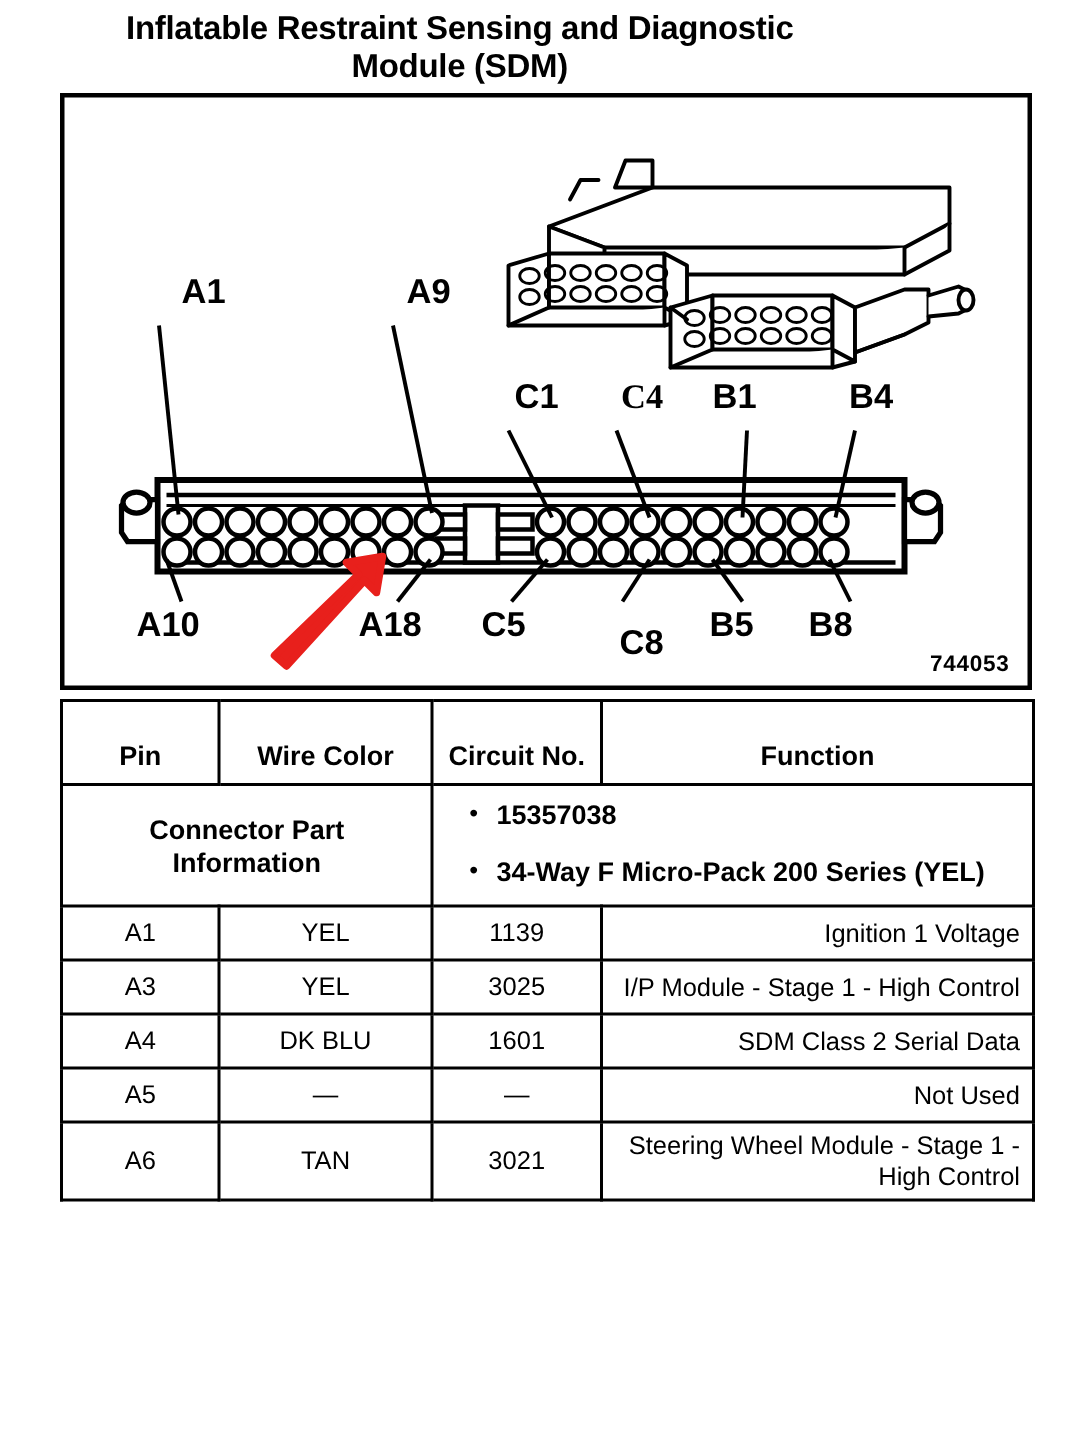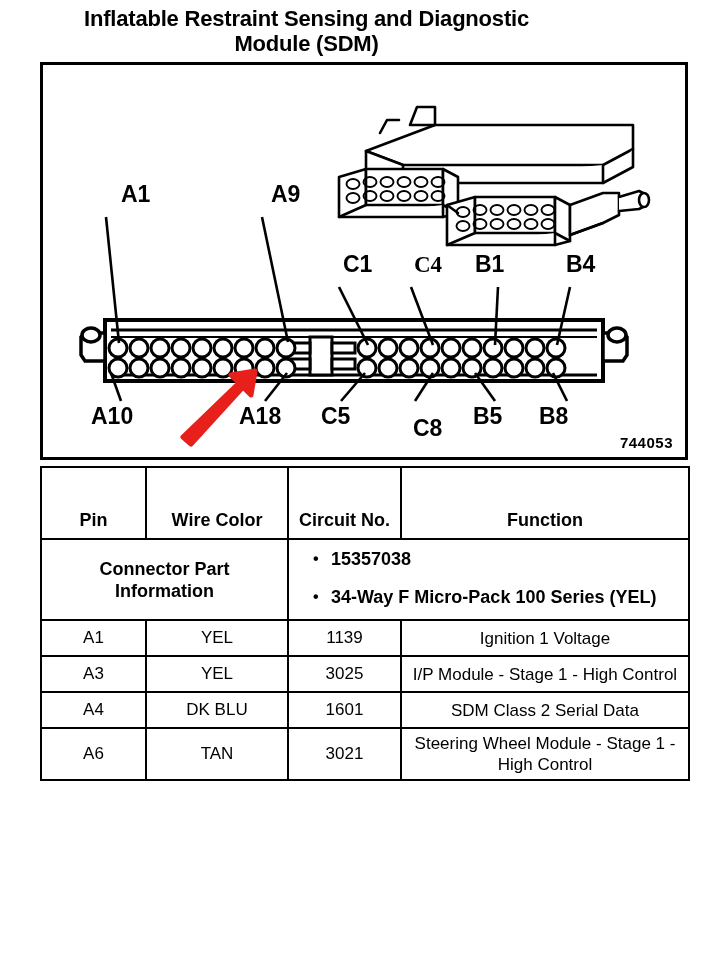--- a/index.html
+++ b/index.html
@@ -112,29 +112,29 @@
     font-size: 16px;
   }
   #info-table thead th {
     text-align: center;
     font-weight: bold;
     font-size: 18px;
     line-height: 21px;
     vertical-align: bottom;
     padding-bottom: 7px;
     padding-top: 2px;
-    height: 72px;
+    height: 56px;
   }
   #info-table tbody td.c-pin,
   #info-table tbody td.c-color,
   #info-table tbody td.c-circuit {
     text-align: center;
   }
   #info-table tbody td.c-func {
-    text-align: center;
+    text-align: right;
     line-height: 21px;
   }
   #info-table tbody tr { height: 36px; }
 </style>
 </head>
 <body>
 
 <div id="doc-title">
   <span class="ln">Inflatable Restraint Sensing and Diagnostic</span>
   <span class="ln">Module (SDM)</span>
@@ -324,21 +324,21 @@
     <col style="width:142px">
     <col style="width:113px">
     <col style="width:288px">
   </colgroup>
   <tbody>
     <tr>
       <td class="cpi-label" colspan="2">Connector Part Information</td>
       <td class="cpi-value" colspan="2">
         <ul class="bullet-list">
           <li>15357038</li>
-          <li>34-Way F Micro-Pack 100 Series (YEL)</li>
+          <li>34-Way F Micro-Pack 200 Series (YEL)</li>
         </ul>
       </td>
     </tr>
   </tbody>
   <thead>
     <tr>
       <th>Pin</th>
       <th>Wire Color</th>
       <th>Circuit No.</th>
       <th>Function</th>
@@ -357,19 +357,25 @@
         <td class="c-circuit">3025</td>
         <td class="c-func">I/P Module - Stage 1 - High Control</td>
       </tr>
       <tr>
         <td class="c-pin">A4</td>
         <td class="c-color">DK BLU</td>
         <td class="c-circuit">1601</td>
         <td class="c-func">SDM Class 2 Serial Data</td>
       </tr>
       <tr>
+        <td class="c-pin">A5</td>
+        <td class="c-color">—</td>
+        <td class="c-circuit">—</td>
+        <td class="c-func">Not Used</td>
+      </tr>
+      <tr>
         <td class="c-pin">A6</td>
         <td class="c-color">TAN</td>
         <td class="c-circuit">3021</td>
         <td class="c-func">Steering Wheel Module - Stage 1 - High Control</td>
       </tr>
     </tbody>
 </table>
 
 </body></html>

